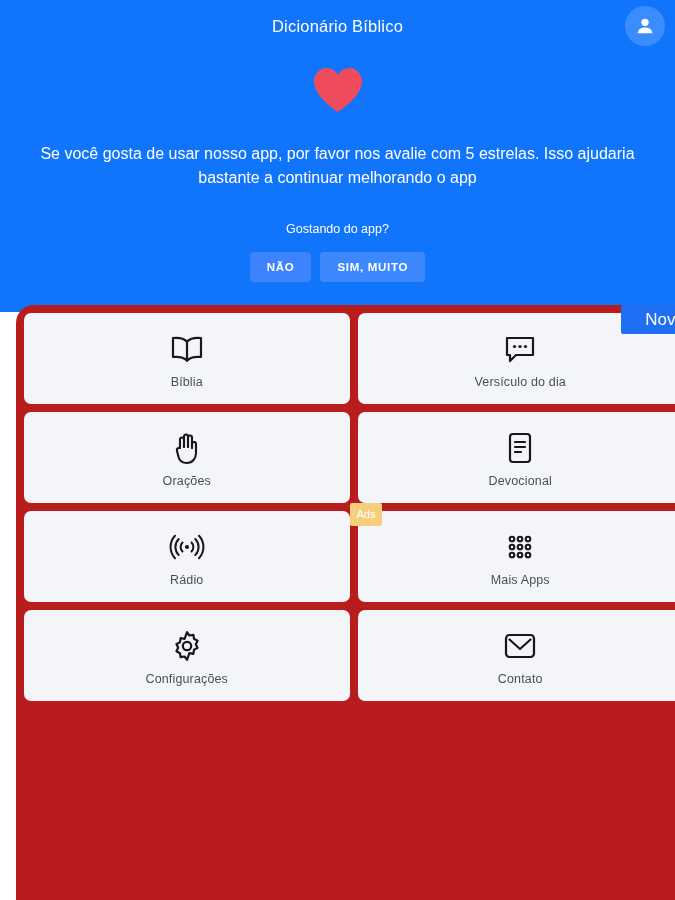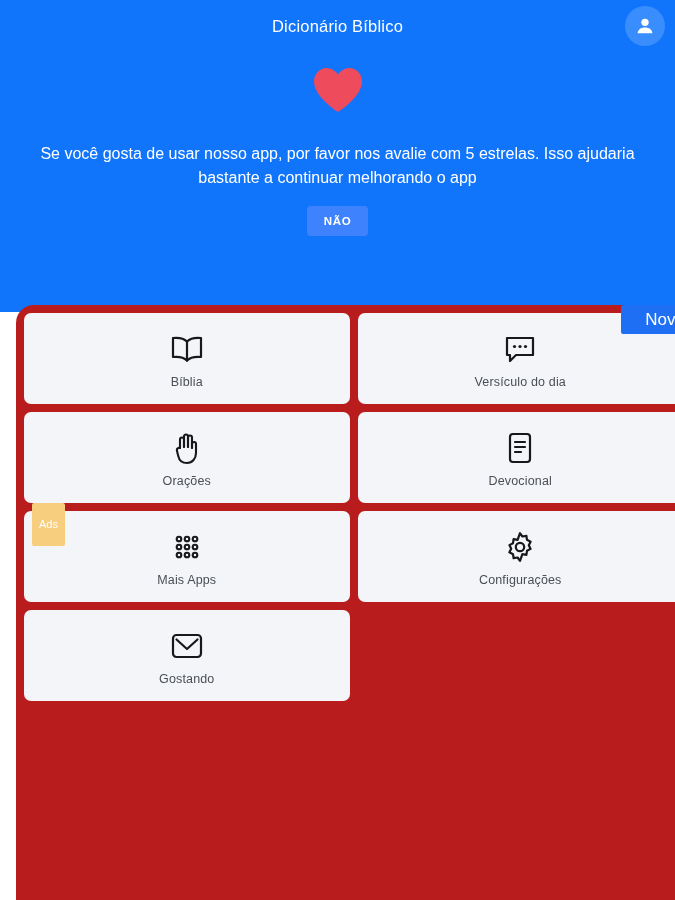--- a/index.html
+++ b/index.html
@@ -157,24 +157,23 @@
     z-index: 3;
   }
   .badge-ads {
     position: absolute;
     top: -8px;
     left: -8px;
     background: #F7CE7E;
     color: #ffffff;
     font-size: 11px;
     line-height: 1;
-    padding: 16px 7px;
+    padding: 6px 7px;
     border-radius: 2px;
     z-index: 3;
-    margin-left: 16px;
   }
 </style>
 </head>
 <body>
 
 <div id="app">
 
   <div class="header-region">
 
     <div class="title-bar">
@@ -192,23 +191,25 @@
     <div class="heart-wrap">
       <span>
         <svg width="52" height="48" viewBox="0 0 52 48">
           <path d="M26 46C26 46 2 31 2 15.5 2 7.5 8 2 14.6 2c4.9 0 9.1 3 11.4 6.6C28.3 5 32.5 2 37.4 2 44 2 50 7.5 50 15.5 50 31 26 46 26 46z" fill="#EE4B5C"></path>
         </svg>
       </span>
     </div>
 
     <div class="promo-text">Se você gosta de usar nosso app, por favor nos avalie com 5 estrelas. Isso ajudaria bastante a continuar melhorando o app</div>
 
+    <div class="promo-question">Gostando do app?</div>
 
     <div class="promo-actions">
       <button class="promo-btn">NÃO</button>
+      <button class="promo-btn primary">SIM, MUITO</button>
     </div>
   </div>
 
   <div class="sheet">
     <div class="tile-grid">
 
       <div class="tile">
         <div class="tile-icon">
           <svg width="34" height="32" viewBox="0 0 34 32" fill="none" stroke="#16181C" stroke-width="2.2" stroke-linejoin="round" stroke-linecap="round">
             <path d="M17 8.5C14 5.5 8 4.5 3 5v19c5-.5 11 .5 14 3.5"></path>
@@ -248,20 +249,31 @@
       <div class="tile">
         <div class="tile-icon">
           <svg width="28" height="34" viewBox="0 0 28 34" fill="none" stroke="#16181C" stroke-width="2.2" stroke-linejoin="round" stroke-linecap="round">
             <rect x="4" y="3" width="20" height="28" rx="3"></rect>
             <path d="M9 11h10M9 16h10M9 21h6"></path>
           </svg>
         </div>
         <div class="tile-label">Devocional</div>
       </div>
 
+      <div class="tile">
+        <div class="tile-icon">
+          <svg width="38" height="30" viewBox="0 0 38 30" fill="none" stroke="#16181C" stroke-width="2" stroke-linecap="round">
+            <circle cx="19" cy="15" r="2.1" fill="#16181C" stroke="none"></circle>
+            <path d="M23.5 10.5a6.3 6.3 0 0 1 0 9M14.5 19.5a6.3 6.3 0 0 1 0-9"></path>
+            <path d="M27.3 7a11.4 11.4 0 0 1 0 16M10.7 23a11.4 11.4 0 0 1 0-16"></path>
+            <path d="M31 3.8a16.4 16.4 0 0 1 0 22.4M7 26.2A16.4 16.4 0 0 1 7 3.8"></path>
+          </svg>
+        </div>
+        <div class="tile-label">Rádio</div>
+      </div>
 
       <div class="tile">
         <div class="badge-ads">Ads</div>
         <div class="tile-icon">
           <svg width="32" height="32" viewBox="0 0 32 32" fill="none" stroke="#16181C" stroke-width="2.1">
             <circle cx="8" cy="8" r="2.3"></circle>
               <circle cx="16" cy="8" r="2.3"></circle>
               <circle cx="24" cy="8" r="2.3"></circle>
             <circle cx="8" cy="16" r="2.3"></circle>
               <circle cx="16" cy="16" r="2.3"></circle>
@@ -284,20 +296,20 @@
         <div class="tile-label">Configurações</div>
       </div>
 
       <div class="tile">
         <div class="tile-icon">
           <svg width="34" height="28" viewBox="0 0 34 28" fill="none" stroke="#16181C" stroke-width="2.2" stroke-linejoin="round" stroke-linecap="round">
             <rect x="3" y="3" width="28" height="22" rx="3.5"></rect>
             <path d="M6.5 7.5L17 17 27.5 7.5"></path>
           </svg>
         </div>
-        <div class="tile-label">Gostando</div>
+        <div class="tile-label">Contato</div>
       </div>
 
 
     </div>
   </div>
 
 </div>
 
 </body></html>

